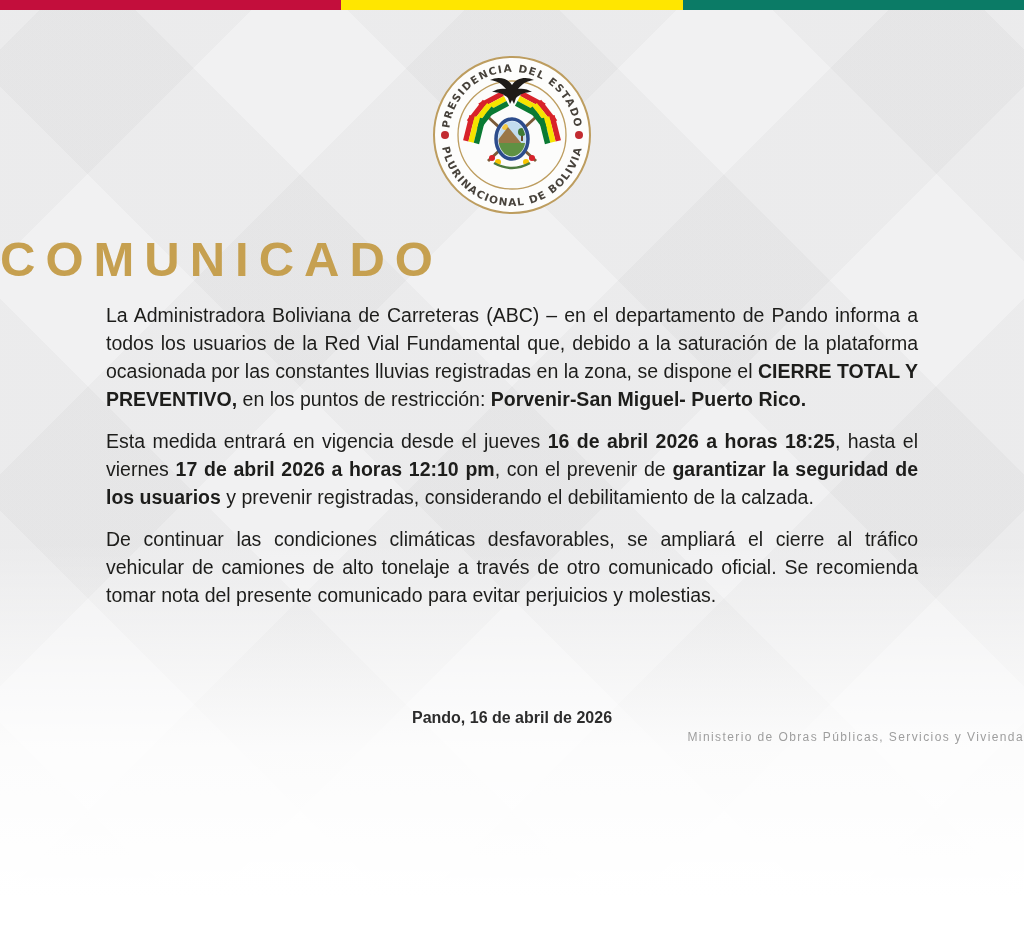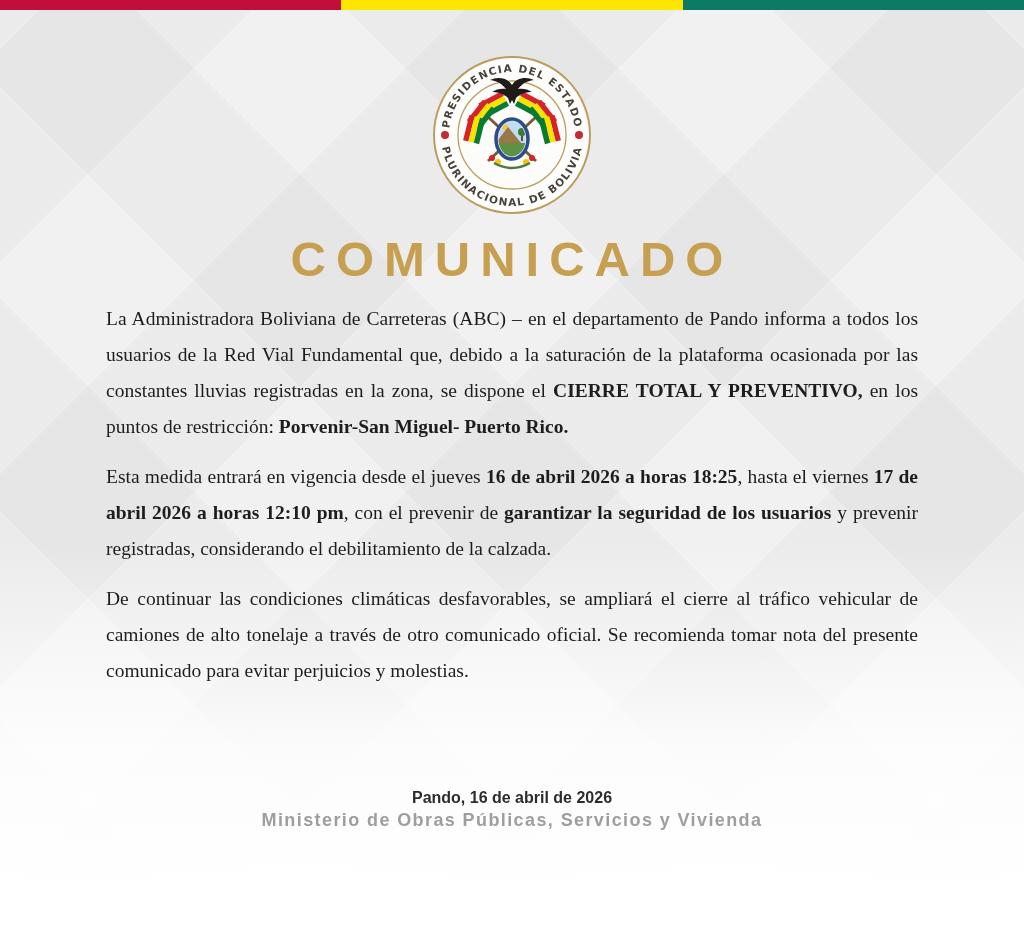--- a/index.html
+++ b/index.html
@@ -27,58 +27,58 @@
   .seal-arc {
     font-family: "DejaVu Sans", sans-serif;
     font-size: 10.5px;
     letter-spacing: 1.3px;
     font-weight: 600;
     fill: #47423b;
   }
 
   .title {
     margin: 16px 0 0 0;
-    text-align: center;
+    text-align: left;
     font-size: 49px;
     line-height: 56px;
     font-weight: bold;
     letter-spacing: 10px;
     color: #C6A050;
   }
 
   .body-text {
     width: 812px;
     margin: 14px auto 0 auto;
     color: #1d1d1b;
     font-size: 19.5px;
-    line-height: 36px;
+    line-height: 28px;
     text-align: justify;
-    font-family: Liberation Serif, serif;
   }
   .body-text p { margin: 0 0 14px 0; }
   .body-text .b { font-weight: bold; }
 
   .footer { text-align: center; margin-top: 100px; }
   .footer-date {
     font-size: 16px;
     font-weight: bold;
     color: #2c2c2c;
   }
   .footer-org {
     margin-top: 6px;
     font-size: 17.5px;
     font-weight: bold;
     color: #3c3c3c;
   }
   .footer-ministry {
     margin-top: 3px;
-    font-size: 18px;
-    font-weight: bold;
+    font-size: 12px;
+    font-weight: normal;
     letter-spacing: 1.4px;
     color: #9e9e9e;
+    text-align: right;
   }
 </style>
 </head>
 <body>
 
 <div class="page">
 
   <div class="flag-bar">
     <div class="stripe" style="background: rgb(195, 14, 60);"></div>
     <div class="stripe" style="background: rgb(255, 230, 0);"></div>

